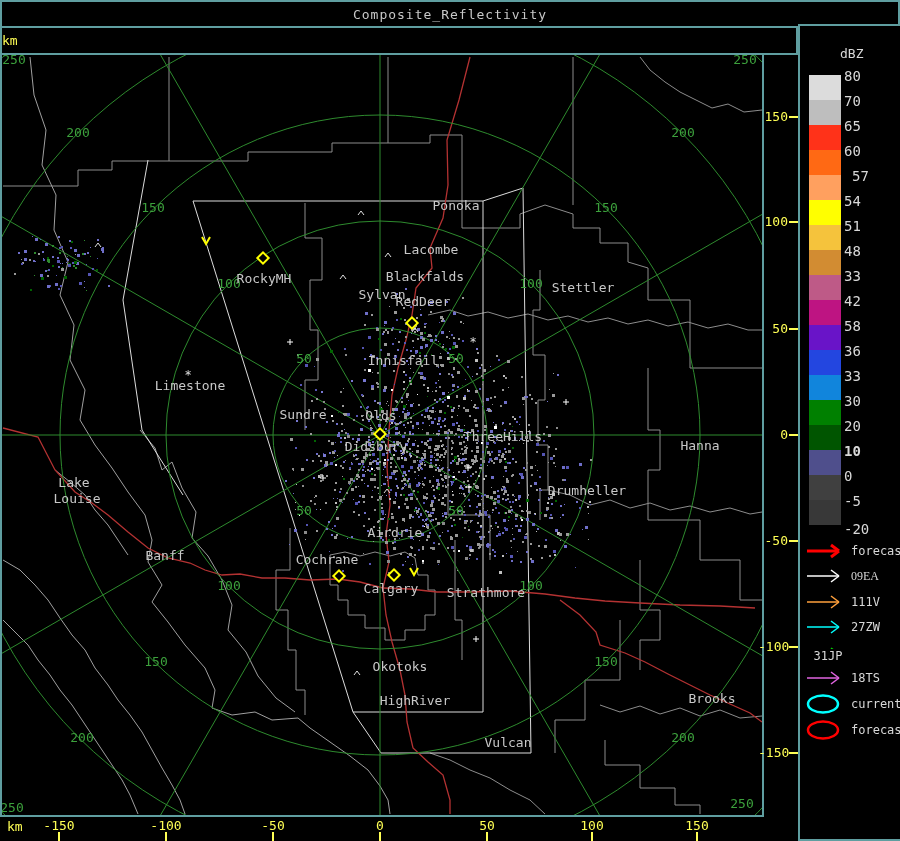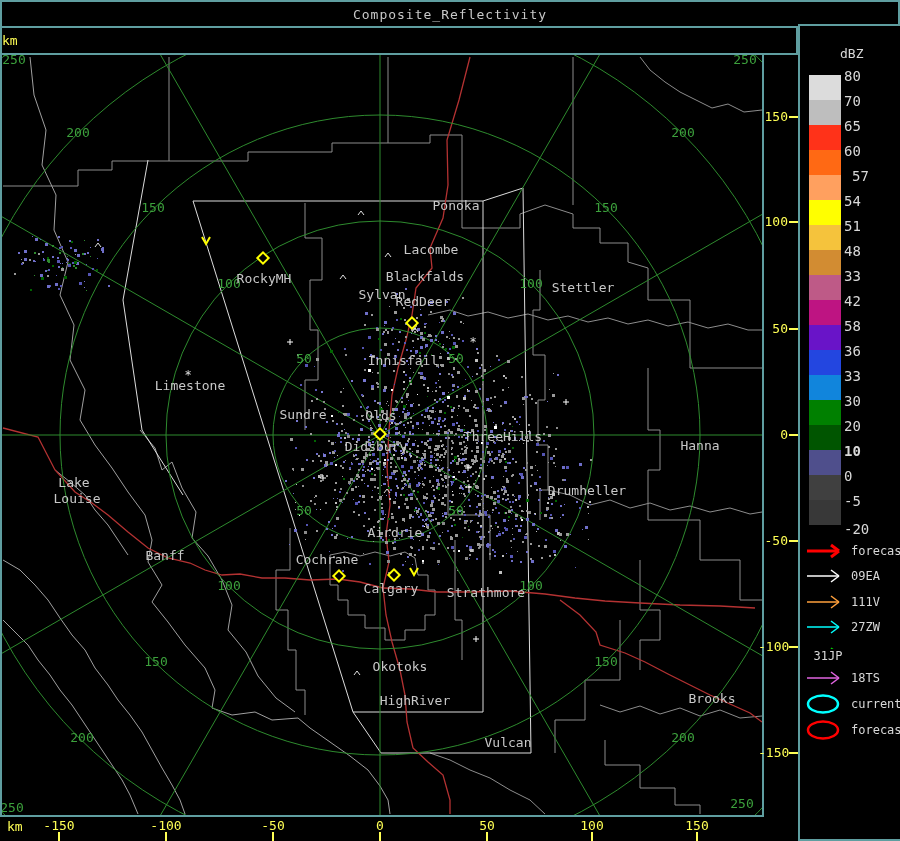--- a/index.html
+++ b/index.html
@@ -1840,21 +1840,21 @@
       <div class="cb-lab" style="top: 467px;">-5</div>
       <div class="cb-lab" style="top: 495px;">-20</div>
       <div class="lg-row" style="top: 515px;">
         <svg width="40" height="22">
           <line x1="2" y1="11" x2="34" y2="11" stroke="#FF0000" stroke-width="3"></line>
           <line x1="34" y1="11" x2="26" y2="5" stroke="#FF0000" stroke-width="3"></line>
           <line x1="34" y1="11" x2="26" y2="17" stroke="#FF0000" stroke-width="3"></line>
         </svg>
         <span>forecast</span>
       </div>
-      <div class="lg-row" style="top: 540.4px;">
+      <div class="lg-row" style="top: 540.4px; font-family: Liberation Serif, serif;">
         <svg width="40" height="22">
           <line x1="2" y1="11" x2="34" y2="11" stroke="#FFFFFF" stroke-width="1.5"></line>
           <line x1="34" y1="11" x2="26" y2="5" stroke="#FFFFFF" stroke-width="1.5"></line>
           <line x1="34" y1="11" x2="26" y2="17" stroke="#FFFFFF" stroke-width="1.5"></line>
         </svg>
         <span>09EA</span>
       </div>
       <div class="lg-row" style="top: 565.8px;">
         <svg width="40" height="22">
           <line x1="2" y1="11" x2="34" y2="11" stroke="#FFA03C" stroke-width="1.5"></line>

